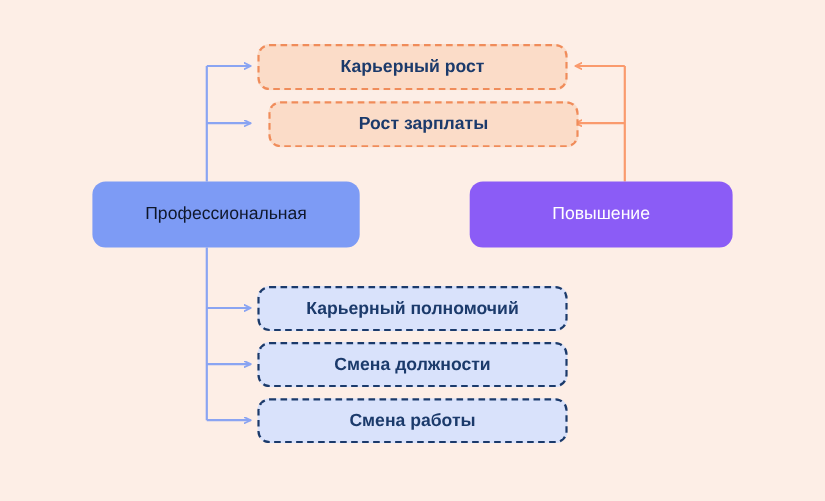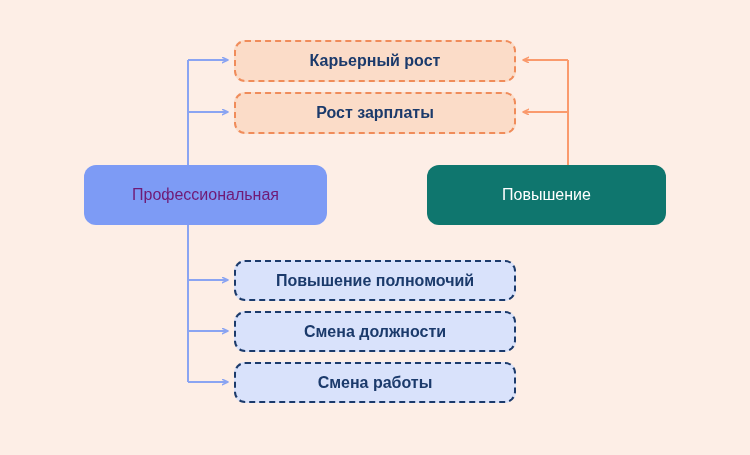--- a/index.html
+++ b/index.html
@@ -39,28 +39,28 @@
   }
   .node-label {
     display: block;
     width: 100%;
     padding: 0 10px;
     box-sizing: border-box;
   }
   
   .node.solid-blue {
     background: #7d9bf5;
-    color: #701a75;
+    color: #0f172a;
     font-size: 16px;
     font-weight: 400;
     border: none;
     border-radius: 12px;
   }
   .node.solid-orange {
-    background: #0f766e;
+    background: #8b5cf6;
     color: #ffffff;
     font-size: 16px;
     font-weight: 400;
     border: none;
     border-radius: 12px;
   }
   
   .node.dashed-peach {
     background: #fbdcc8;
     border: 2px dashed #f08c5a;
@@ -109,38 +109,38 @@
       <path d="M568,165 L568,60" fill="none" stroke="#fa9a6d" stroke-width="2"></path>
       <path d="M568,60 L523,60" fill="none" stroke="#fa9a6d" stroke-width="2" marker-end="url(#arrow-orange)"></path>
       <path d="M568,112 L523,112" fill="none" stroke="#fa9a6d" stroke-width="2" marker-end="url(#arrow-orange)"></path>
     </g>
   </svg>
 
   <div class="node dashed-peach" style="left:234px; top:40px; width:282px; height:42px;">
     <span class="node-label">Карьерный рост</span>
   </div>
 
-  <div class="node dashed-peach" style="left:234px; top:92px; width:282px; height:42px;align-items:center;">
+  <div class="node dashed-peach" style="left:244px; top:92px; width:282px; height:42px;align-items:center;">
     <span class="node-label">Рост зарплаты</span>
   </div>
 
   <div class="node solid-blue" style="left:84px; top:165px; width:243px; height:60px;">
     <span class="node-label">
       <span>Профессиональная</span><br>
     </span>
   </div>
 
   <div class="node solid-orange" style="left:427px; top:165px; width:239px; height:60px;">
     <span class="node-label">
       <span>Повышение</span><br>
     </span>
   </div>
 
   <div class="node dashed-blue" style="left:234px; top:260px; width:282px; height:41px;">
-    <span class="node-label">Повышение полномочий</span>
+    <span class="node-label">Карьерный полномочий</span>
   </div>
 
   <div class="node dashed-blue" style="left:234px; top:362px; width:282px; height:41px;">
     <span class="node-label">Смена работы</span>
   </div>
 
   <div class="node dashed-blue" style="left:234px; top:311px; width:282px; height:41px;">
     <span class="node-label">Смена должности</span>
   </div>
 

